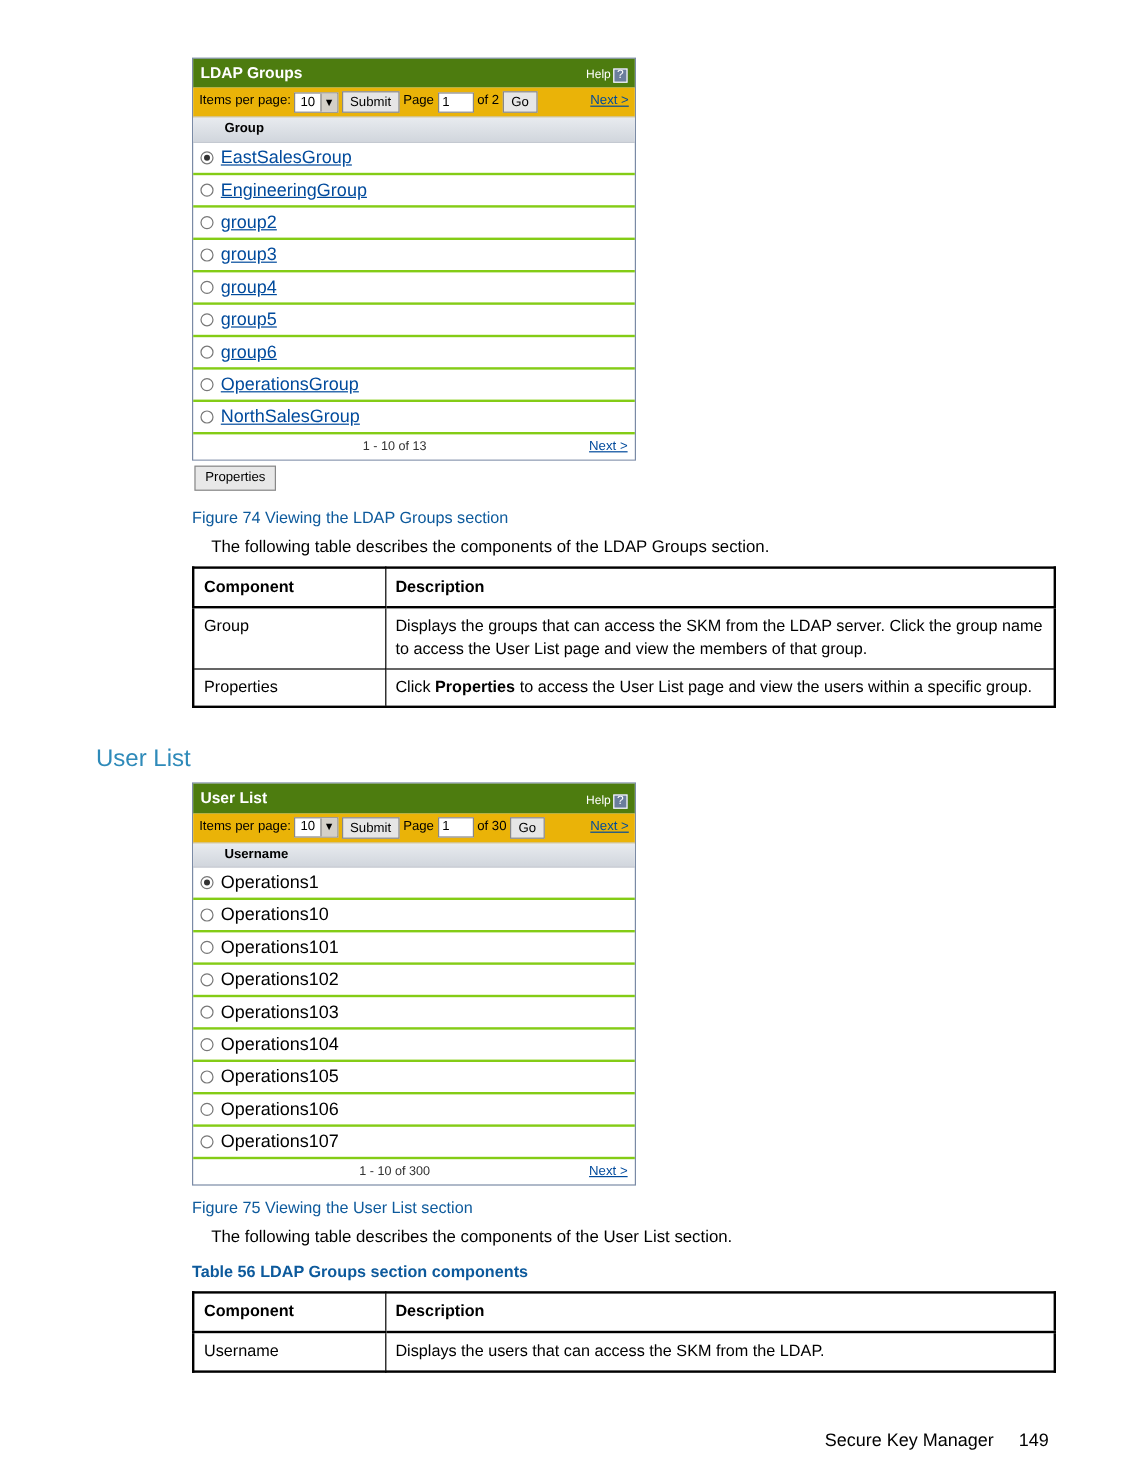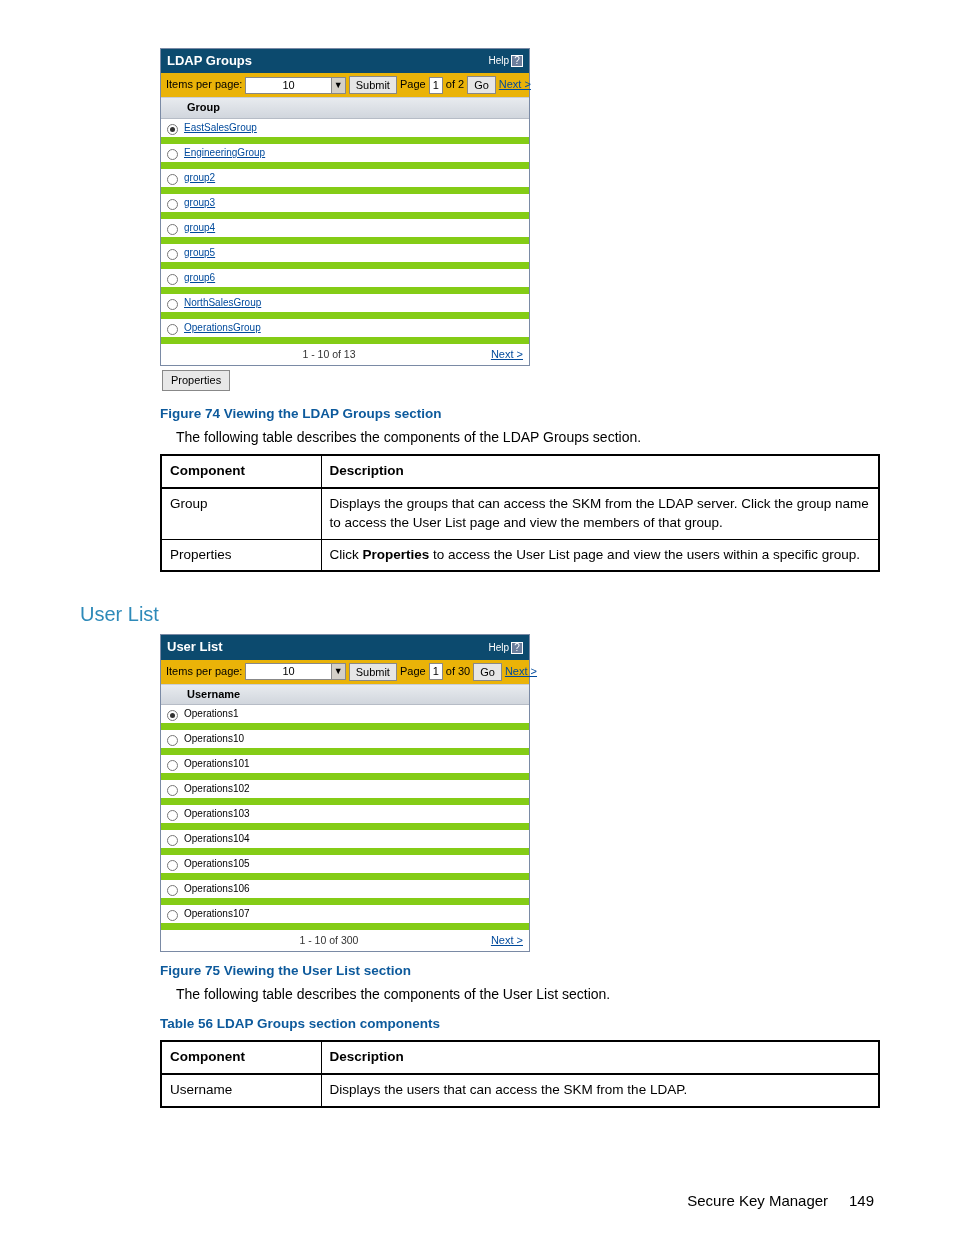--- a/index.html
+++ b/index.html
@@ -22,22 +22,22 @@
   
   .panel {
     width: 370px;
     border: 1px solid #7a8aa5;
     background: #fff;
     font-size: 11px;
   }
   .panel-title {
     display: flex;
     justify-content: space-between;
-    align-items: center;
-    background: #0c4a6e;
+    align-items: flex-end;
+    background: #4d7c0f;
     color: #fff;
     font-weight: bold;
     padding: 3px 6px;
     font-size: 13px;
     gap: 20px;
   }
   .panel-title .help {
     font-size: 10px;
     font-weight: normal;
     display: inline-flex;
@@ -64,21 +64,21 @@
   }
   .panel-controls label { white-space: nowrap; }
   .sel {
     display: inline-flex;
     align-items: center;
     border: 1px solid #888;
     height: 17px;
     background: #fff;
     font-size: 11px;
   }
-  .sel span { padding: 0 4px; margin-left: 32px; }
+  .sel span { padding: 0 4px; }
   .sel .arrow {
     width: 14px; height: 15px;
     background: #d4d0c8;
     border-left: 1px solid #888;
     display: inline-flex;
     justify-content: center;
     align-items: center;
     font-size: 9px;
   }
   .btn {
@@ -111,25 +111,25 @@
   .panel-header-row {
     display: flex;
     background: linear-gradient(#e8ebef,#d1d6dd);
     border-bottom: 1px solid #b6bcc6;
     font-weight: bold;
     padding: 2px 6px 2px 26px;
     font-size: 11px;
   }
   .panel-row {
     display: flex;
-    align-items: flex-end;
+    align-items: center;
     padding: 2px 6px;
-    border-bottom: 7px solid #84cc16;
+    border-bottom: 2px solid #84cc16;
     gap: 6px;
-    font-size: 10px;
+    font-size: 15px;
   }
   .panel-row .radio {
     width: 11px; height: 11px;
     border: 1px solid #777;
     border-radius: 50%;
     background: #fff;
     display: inline-flex;
     justify-content: center;
     align-items: center;
     flex: 0 0 11px;
@@ -154,21 +154,21 @@
     border: 1px solid #888;
     background: #e8e8e8;
     padding: 2px 8px;
     font-size: 11px;
     display: inline-block;
   }
 
   
   .figcap {
     color: #0d5a9c;
-    font-weight: bold;
+    font-weight: normal;
     font-size: 13.5px;
     margin: 10px 0 4px 0;
   }
   .body-text {
     font-size: 14px;
     margin: 2px 0 6px 16px;
   }
   .tblcap {
     color: #0d5a9c;
     font-weight: bold;
@@ -265,25 +265,25 @@
           <div class="panel-row">
             <span class="radio"></span>
             <span class="name">group5</span>
           </div>
           <div class="panel-row">
             <span class="radio"></span>
             <span class="name">group6</span>
           </div>
           <div class="panel-row">
             <span class="radio"></span>
+            <span class="name">OperationsGroup</span>
+          </div>
+          <div class="panel-row">
+            <span class="radio"></span>
             <span class="name">NorthSalesGroup</span>
-          </div>
-          <div class="panel-row">
-            <span class="radio"></span>
-            <span class="name">OperationsGroup</span>
           </div>
         </div>
       <div class="panel-footer">
         <span class="count">1 - 10 of 13</span>
         <span class="navlink">Next &gt;</span>
       </div>
     </div>
     <div class="props-wrap">
       <span class="props-btn">Properties</span>
     </div>

